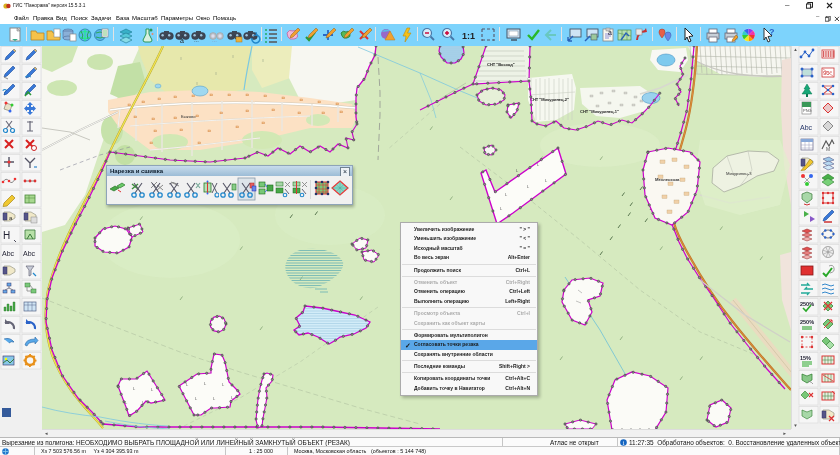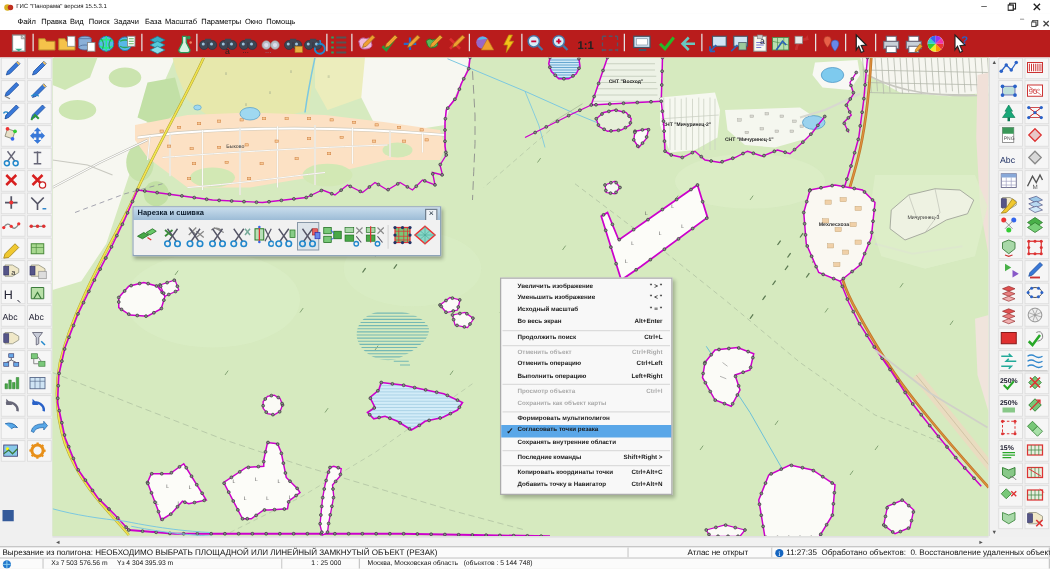--- a/index.html
+++ b/index.html
@@ -2,21 +2,21 @@
 <html><head>
 <meta charset="utf-8">
 <style>
   html,body{margin:0;padding:0;}
   body{width:840px;height:455px;overflow:hidden;font-family:"Liberation Sans",sans-serif;position:relative;background:#f0f0f0;}
   .abs{position:absolute;}
   #titlebar{left:0;top:0;width:840px;height:11px;background:#ffffff;font-size:4.8px;color:#111;}
   #titlebar .txt{position:absolute;left:13px;top:3px;}
   #menubar{left:0;top:11px;width:840px;height:13px;background:#ffffff;border-bottom:1px solid #d9d9d9;font-size:6px;color:#000;}
   .mitem{position:absolute;top:3.5px;}
-  #toolbar{left:0;top:24px;width:840px;height:22px;background:#b91c1c;}
+  #toolbar{left:0;top:24px;width:840px;height:22px;background:#7dd3fc;}
   #leftpal{left:0;top:46px;width:42px;height:383px;background:#f0f0f0;border-right:1px solid #d8d8d8;}
   #rightpal{left:798px;top:46px;width:42px;height:383px;background:#f0f0f0;}
   #mapwrap{left:42px;top:46px;width:749px;height:383px;background:#d6eabf;overflow:hidden;}
   #vscroll{left:791px;top:46px;width:7px;height:383px;background:#f1f1f1;border-left:1px solid #dcdcdc;}
   #hscroll{left:42px;top:429px;width:749px;height:8px;background:#f1f1f1;border-top:1px solid #dcdcdc;}
   #corner{left:791px;top:429px;width:49px;height:8px;background:#f1f1f1;}
   .sbrow{left:0;width:840px;background:#f2f2f2;font-size:6.45px;color:#111;}
   #sb1{top:437px;height:9px;border-top:1px solid #b9b9b9;}
   #sb2{top:446px;height:9px;border-top:1px solid #c9c9c9;font-size:5.4px;}
   .cell{position:absolute;top:0;height:8px;border-right:1px solid #c6c6c6;background:#fbfbfb;}

